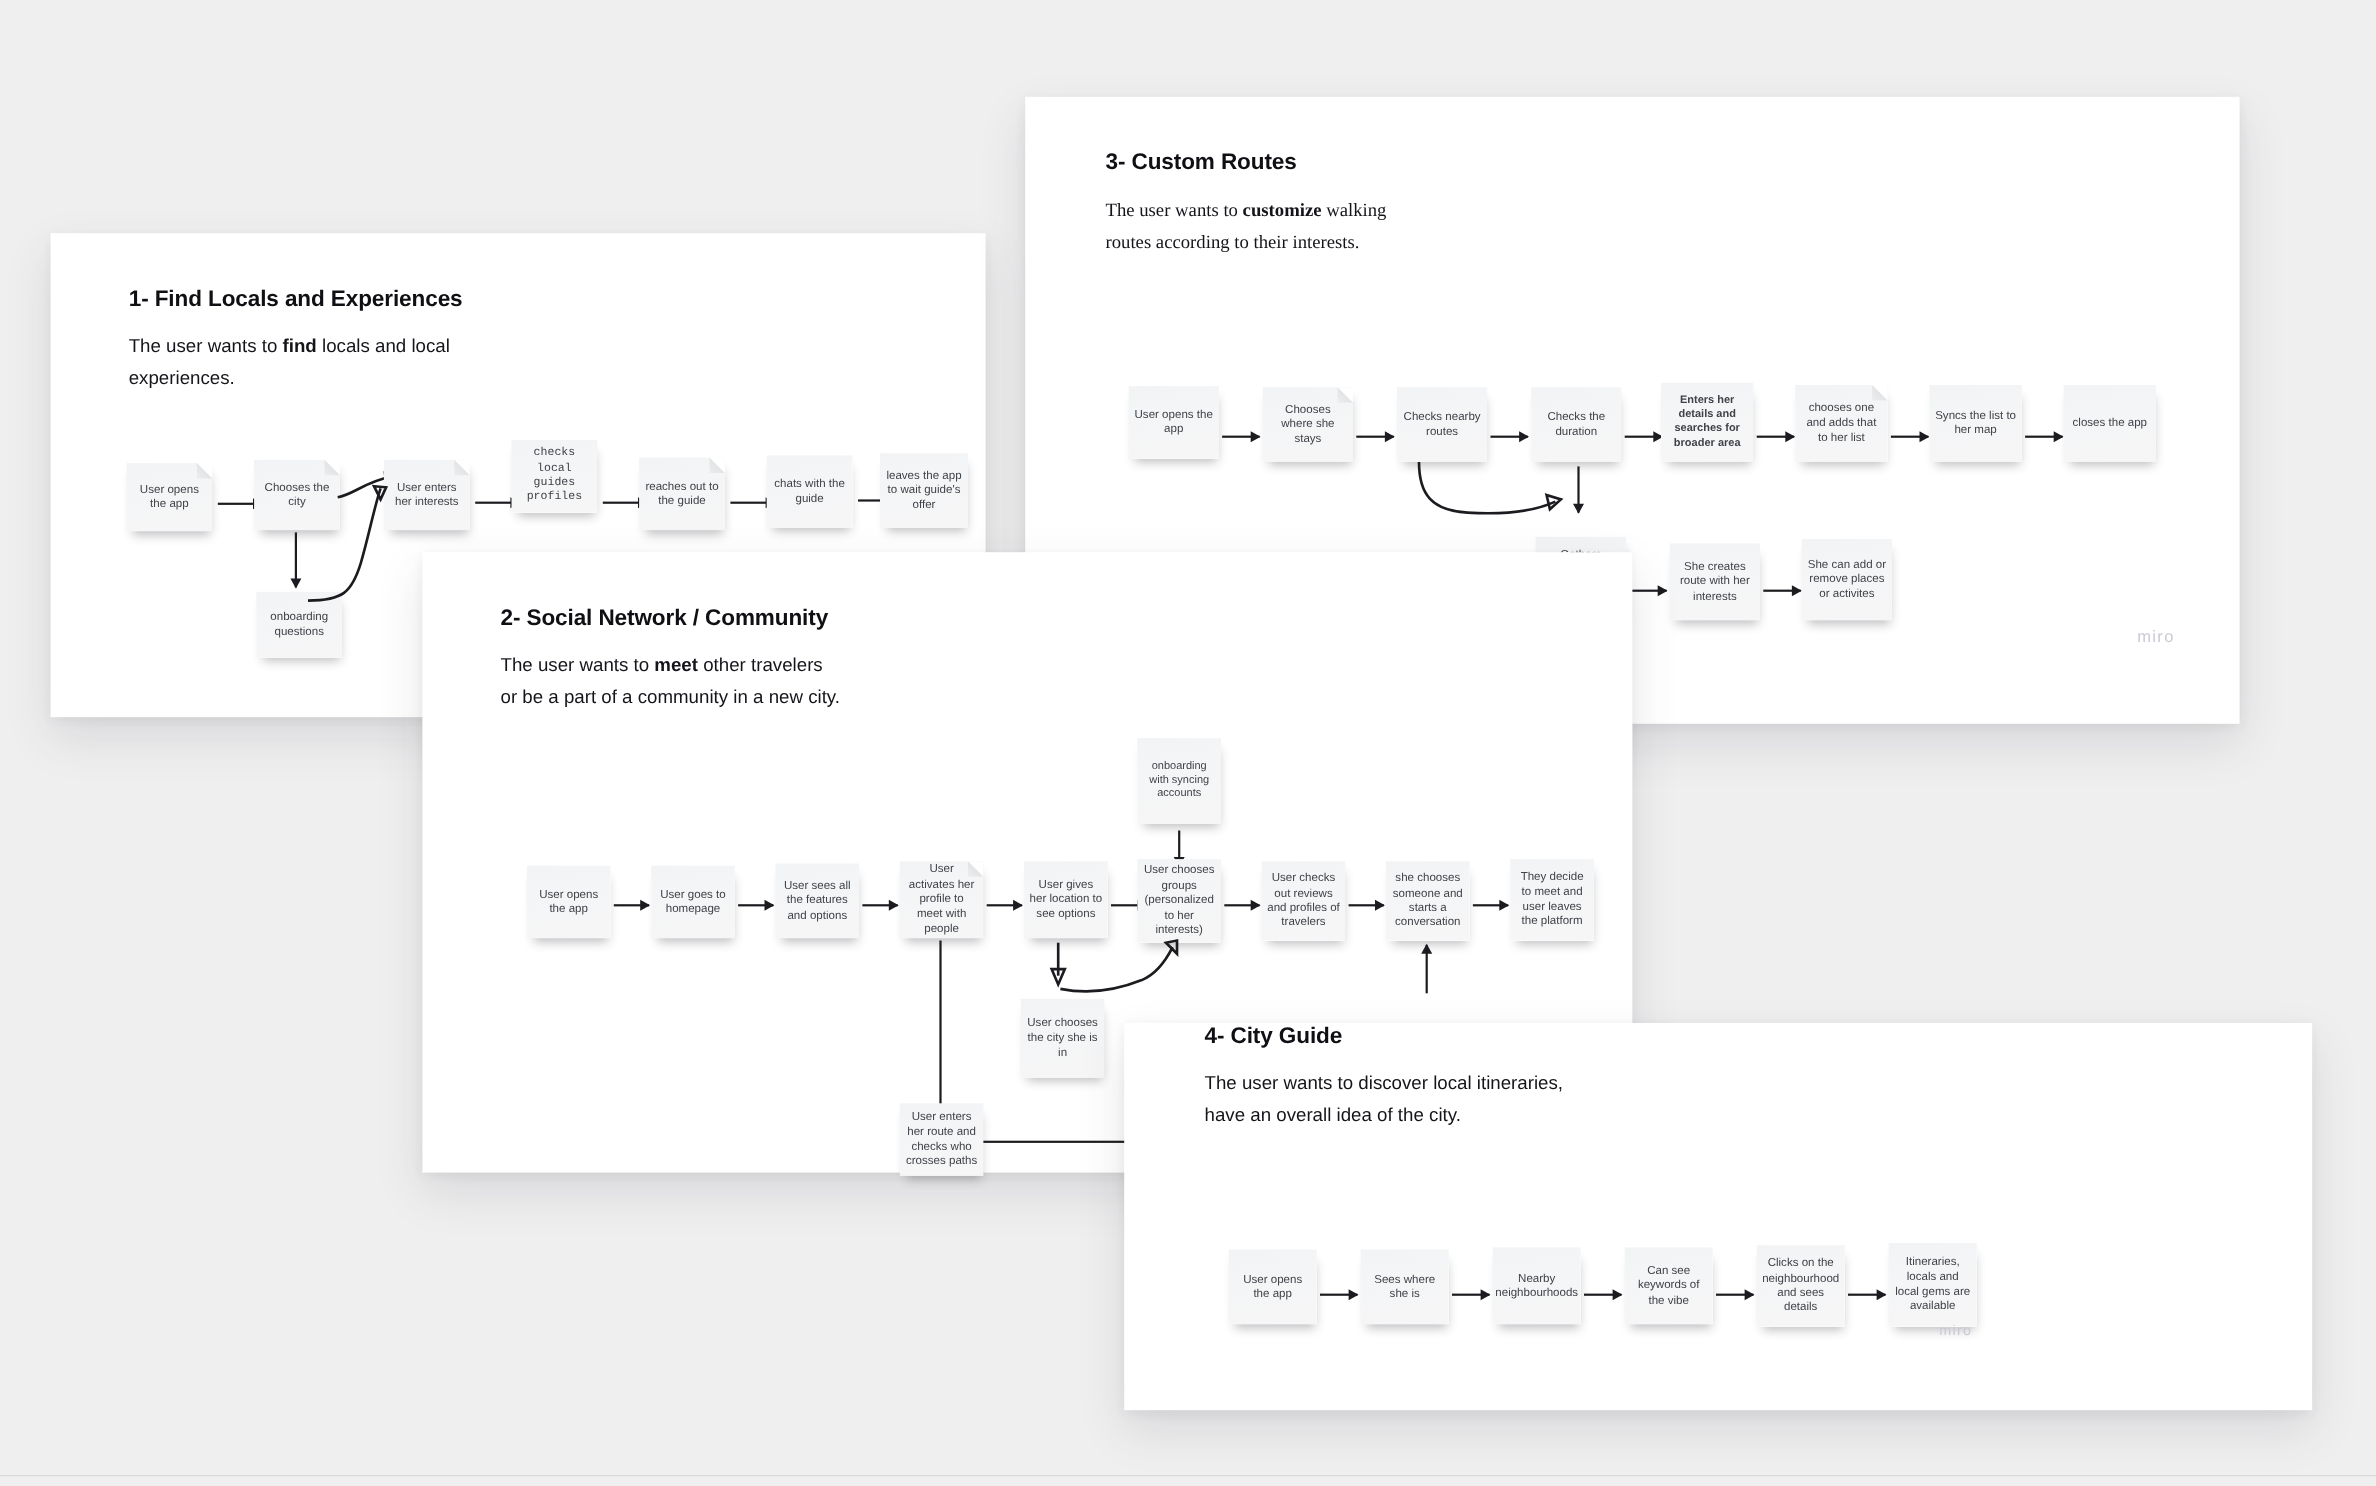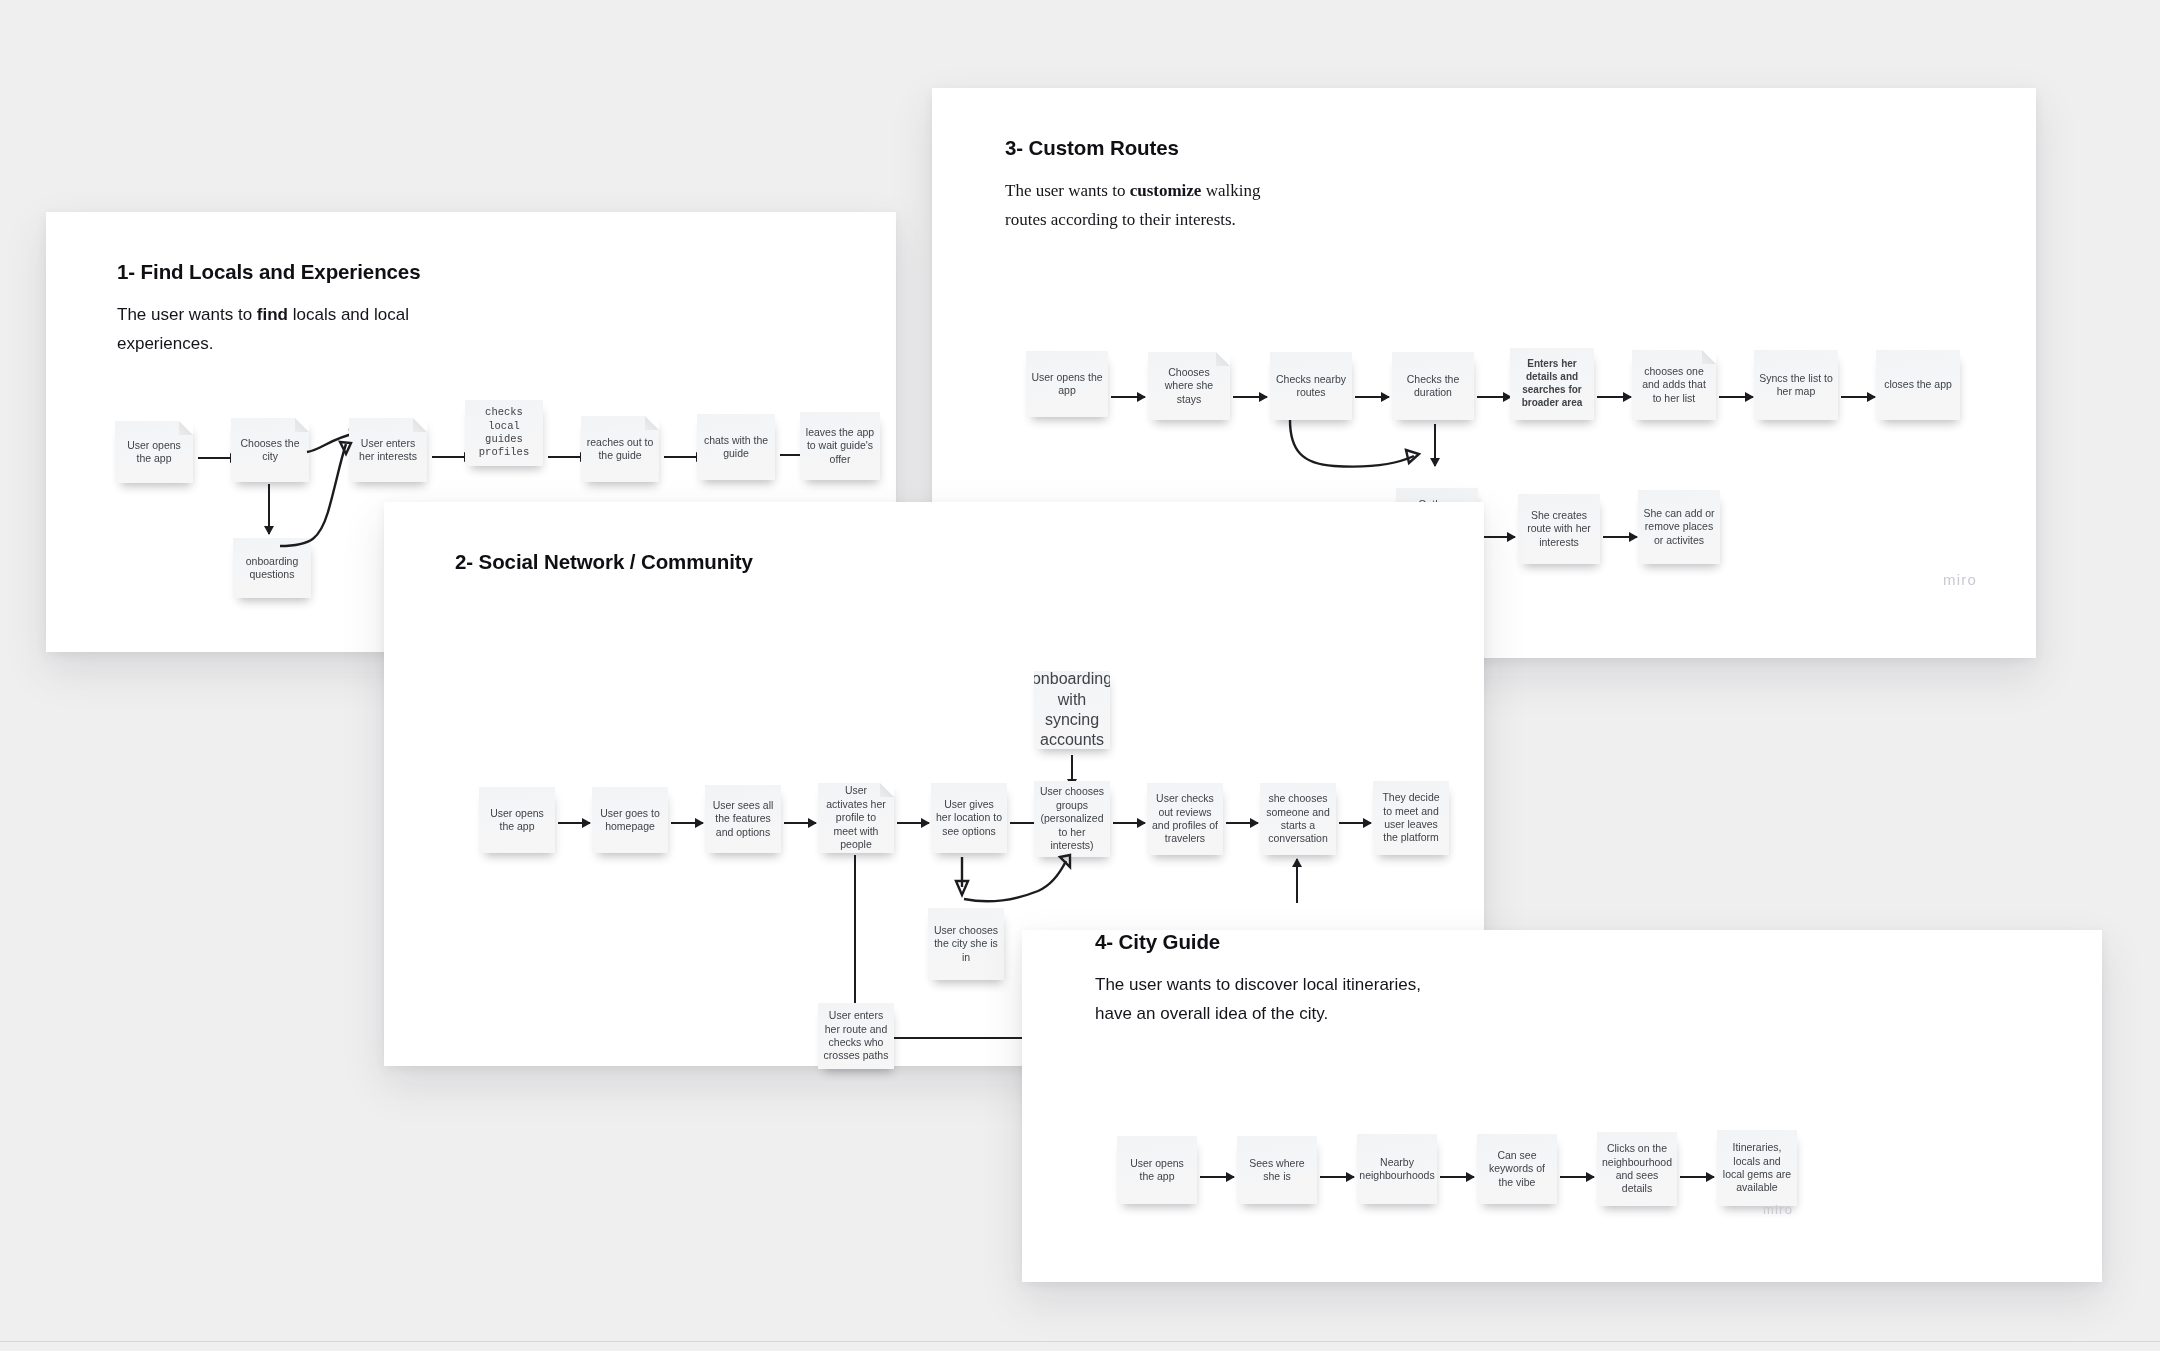--- a/index.html
+++ b/index.html
@@ -224,22 +224,26 @@
   <div class="note" style="left:1638px;top:490px;width:82px;height:74px;font-size:10.5px;">
     <span>She can add or remove places or activites</span>
     </div>
 
   <div class="miro-mark" style="left:1943px;top:571px;font-size:15px;">miro</div>
 
   <div class="panel" style="left:384px;top:502px;width:1100px;height:564px;"></div>
 
   <div class="frame-title" style="left:455px;top:550px;font-size:20.5px;">2- Social Network / Community</div>
 
-
-  <div class="note" style="left:1034px;top:671px;width:76px;height:78px;font-size:16px;">
+  <div class="frame-desc" style="left:455px;top:590px;width:420px;font-size:17px;">
+    <span>The user wants to </span><b>meet</b><span> other travelers</span><br>
+    <span>or be a part of a community in a new city.</span>
+  </div>
+
+  <div class="note" style="left:1034px;top:671px;width:76px;height:78px;font-size:10px;">
     <span>onboarding with syncing accounts</span>
     </div>
   <div class="arrow-v" style="left:1071px;top:755px;height:32px;"></div>
 
   <div class="note" style="left:479px;top:787px;width:76px;height:66px;font-size:10.5px;">
     <span>User opens the app</span>
     </div>
   <div class="arrow" style="left:558px;top:822px;width:32px;"></div>
 
   <div class="note" style="left:592px;top:787px;width:76px;height:66px;font-size:10.5px;">

